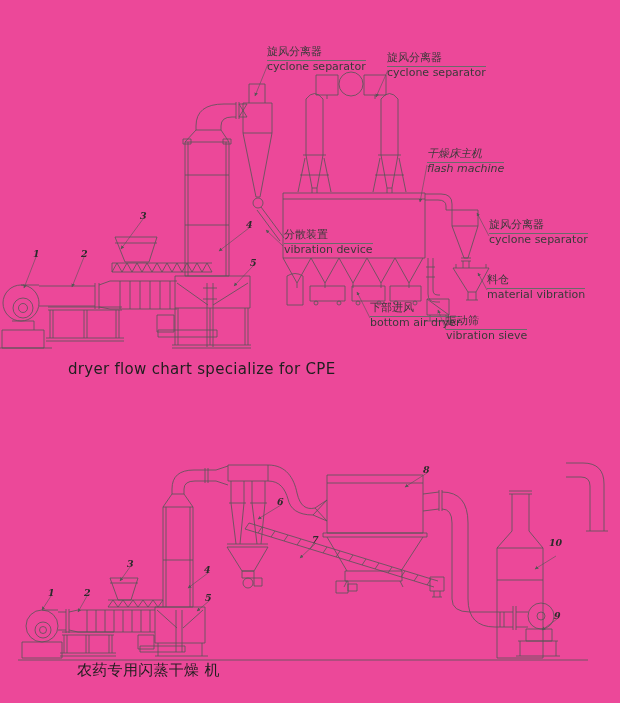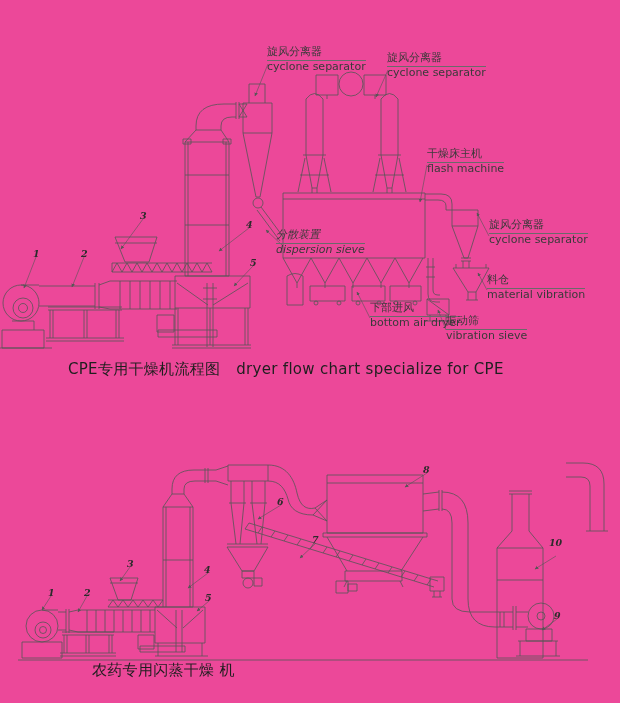--- a/index.html
+++ b/index.html
@@ -225,27 +225,27 @@
 </svg>
 
 <div class="lbl" style="left:267px;top:46px;">
   <span class="zh">旋风分离器</span>
   <span class="en">cyclone separator</span>
 </div>
 <div class="lbl" style="left:387px;top:52px;">
   <span class="zh">旋风分离器</span>
   <span class="en">cyclone separator</span>
 </div>
-<div class="lbl" style="left:427px;top:148px;">
+<div class="lbl" style="left:427px;top:148px;font-style:italic;">
   <span class="zh">干燥床主机</span>
   <span class="en">flash machine</span>
 </div>
-<div class="lbl" style="left:276px;top:229px;font-style:italic;">
+<div class="lbl" style="left:284px;top:229px;">
   <span class="zh">分散装置</span>
-  <span class="en">dispersion sieve</span>
+  <span class="en">vibration device</span>
 </div>
 <div class="lbl" style="left:489px;top:219px;">
   <span class="zh">旋风分离器</span>
   <span class="en">cyclone separator</span>
 </div>
 <div class="lbl" style="left:487px;top:274px;">
   <span class="zh">料仓</span>
   <span class="en">material vibration</span>
 </div>
 <div class="lbl" style="left:370px;top:302px;">
@@ -257,24 +257,23 @@
   <span class="en">vibration sieve</span>
 </div>
 
 <span class="num" style="left:33px;top:248px;">1</span>
 <span class="num" style="left:81px;top:248px;">2</span>
 <span class="num" style="left:140px;top:210px;">3</span>
 <span class="num" style="left:246px;top:219px;">4</span>
 <span class="num" style="left:250px;top:257px;">5</span>
 
 <div class="cap" style="left:68px;top:360px;">
-  <span class="zh">CPE专用干燥机流程图</span>
   <span class="en">dryer flow chart specialize for CPE</span>
 </div>
-<div class="cap" style="left:92px;top:661px;">
+<div class="cap" style="left:77px;top:661px;">
   <span class="zh" style="margin-right:8px;">农药专用闪蒸干燥 机</span>
 </div>
 
 <span class="num" style="left:48px;top:587px;">1</span>
 <span class="num" style="left:84px;top:587px;">2</span>
 <span class="num" style="left:127px;top:558px;">3</span>
 <span class="num" style="left:204px;top:564px;">4</span>
 <span class="num" style="left:205px;top:592px;">5</span>
 <span class="num" style="left:277px;top:496px;">6</span>
 <span class="num" style="left:312px;top:534px;">7</span>

